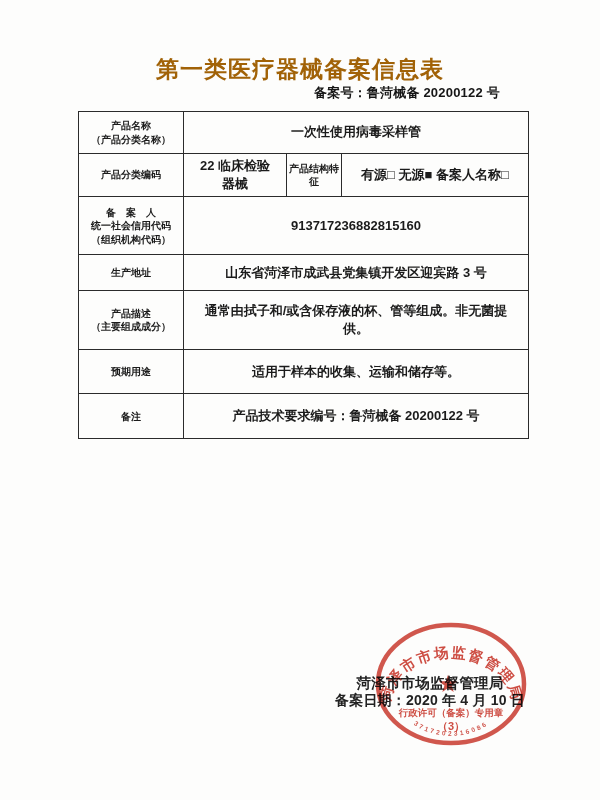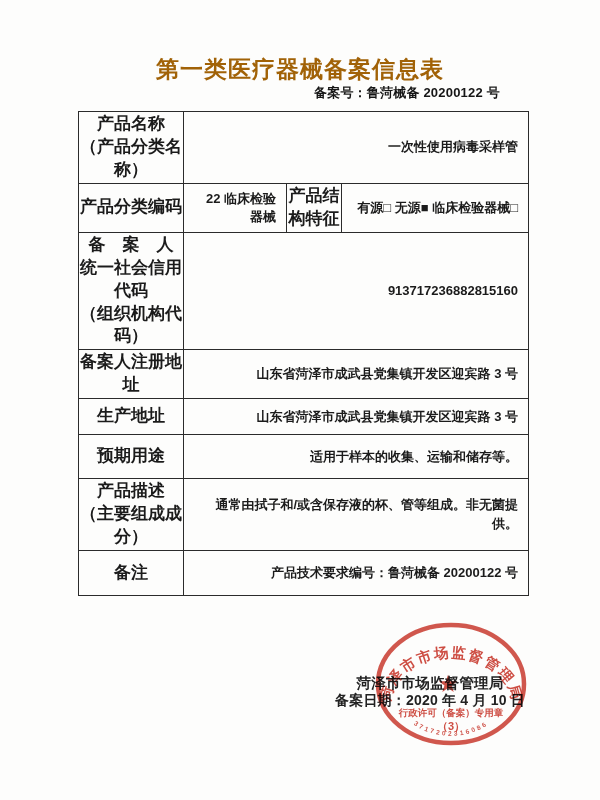--- a/index.html
+++ b/index.html
@@ -31,25 +31,25 @@
   td{
     border:1.6px solid #2b2b2b;
     font-size:13px;font-weight:700;color:#1b1b1b;
     vertical-align:middle;
     overflow:hidden;
   }
   td.lbl{
     text-align:center;
     white-space:pre-line;
     padding:1px 1px;
-    font-size:17px;
+    font-size:10px;
     line-height:1.35;
   }
   td.val{
-    text-align:right;
+    text-align:center;
     padding:3px 10px;
     line-height:1.4;
     word-break:break-all;
   }
 
   .filing-block{
     position:absolute;top:675px;left:328px;width:204px;
     text-align:center;font-weight:700;color:#222;
     line-height:16.5px;font-size:14px;letter-spacing:.2px;
     z-index:3;
@@ -78,44 +78,40 @@
     <tbody>
         <tr style="height:42px">
       <td class="lbl">产品名称
 （产品分类名称）</td>
       <td class="val" colspan="3">一次性使用病毒采样管</td>
     </tr>
     <tr style="height:39px">
       <td class="lbl">产品分类编码</td>
       <td class="val">22 临床检验器械</td>
       <td class="lbl">产品结构特征</td>
-      <td class="val">有源□ 无源■ 临床检验器械□</td>
+      <td class="val">有源□ 无源■ 备案人名称□</td>
     </tr>
     <tr style="height:58px">
       <td class="lbl">备　案　人
 统一社会信用代码
 （组织机构代码）</td>
       <td class="val" colspan="3">913717236882815160</td>
     </tr>
-    <tr style="height:34px">
-      <td class="lbl">备案人注册地址</td>
-      <td class="val" colspan="3">山东省菏泽市成武县党集镇开发区迎宾路 3 号</td>
-    </tr>
     <tr style="height:36px">
       <td class="lbl">生产地址</td>
       <td class="val" colspan="3">山东省菏泽市成武县党集镇开发区迎宾路 3 号</td>
-    </tr>
-    <tr style="height:44px">
-      <td class="lbl">预期用途</td>
-      <td class="val" colspan="3">适用于样本的收集、运输和储存等。</td>
     </tr>
     <tr style="height:59px">
       <td class="lbl">产品描述
 （主要组成成分）</td>
       <td class="val" colspan="3">通常由拭子和/或含保存液的杯、管等组成。非无菌提供。</td>
+    </tr>
+    <tr style="height:44px">
+      <td class="lbl">预期用途</td>
+      <td class="val" colspan="3">适用于样本的收集、运输和储存等。</td>
     </tr>
     <tr style="height:45px">
       <td class="lbl">备注</td>
       <td class="val" colspan="3">产品技术要求编号：鲁菏械备 20200122 号</td>
     </tr>
   </tbody>
     </table>
 
   <div class="filing-block">
     <div style="font-size:14.5px">菏泽市市场监督管理局</div>

